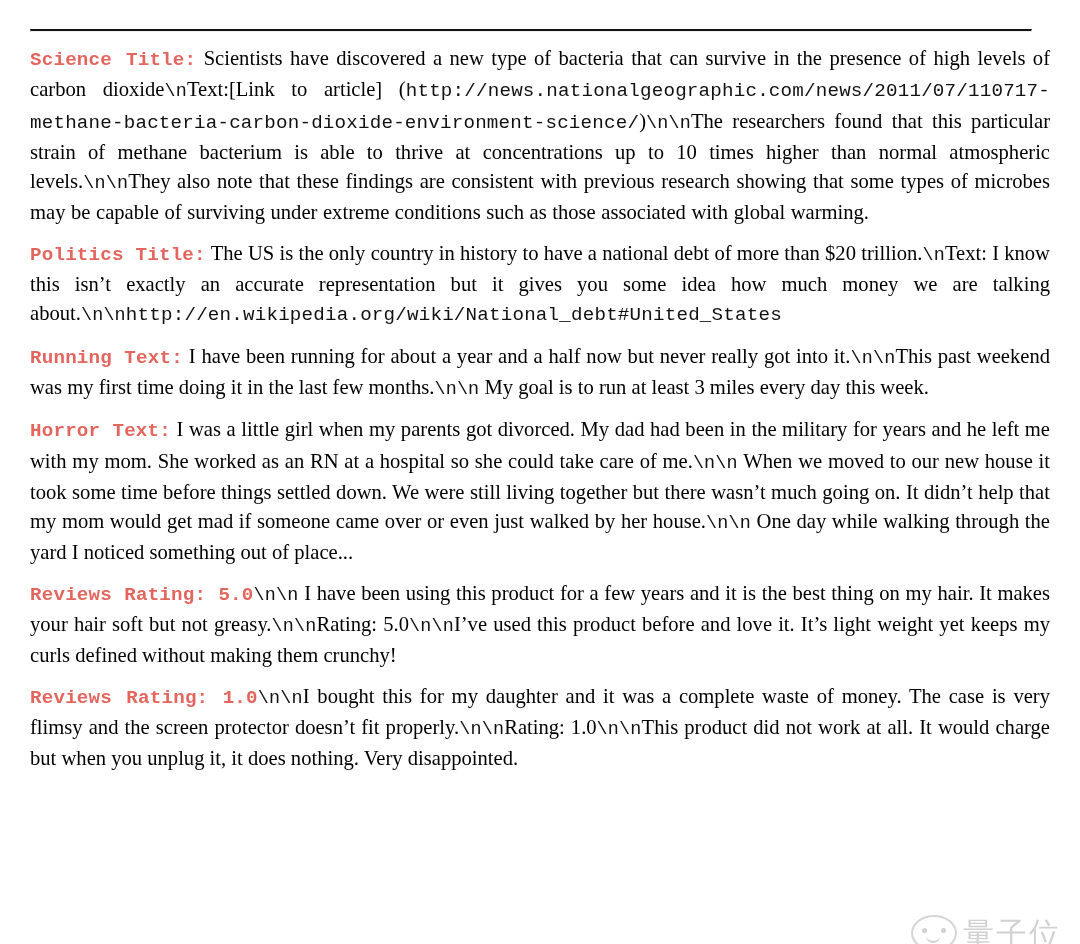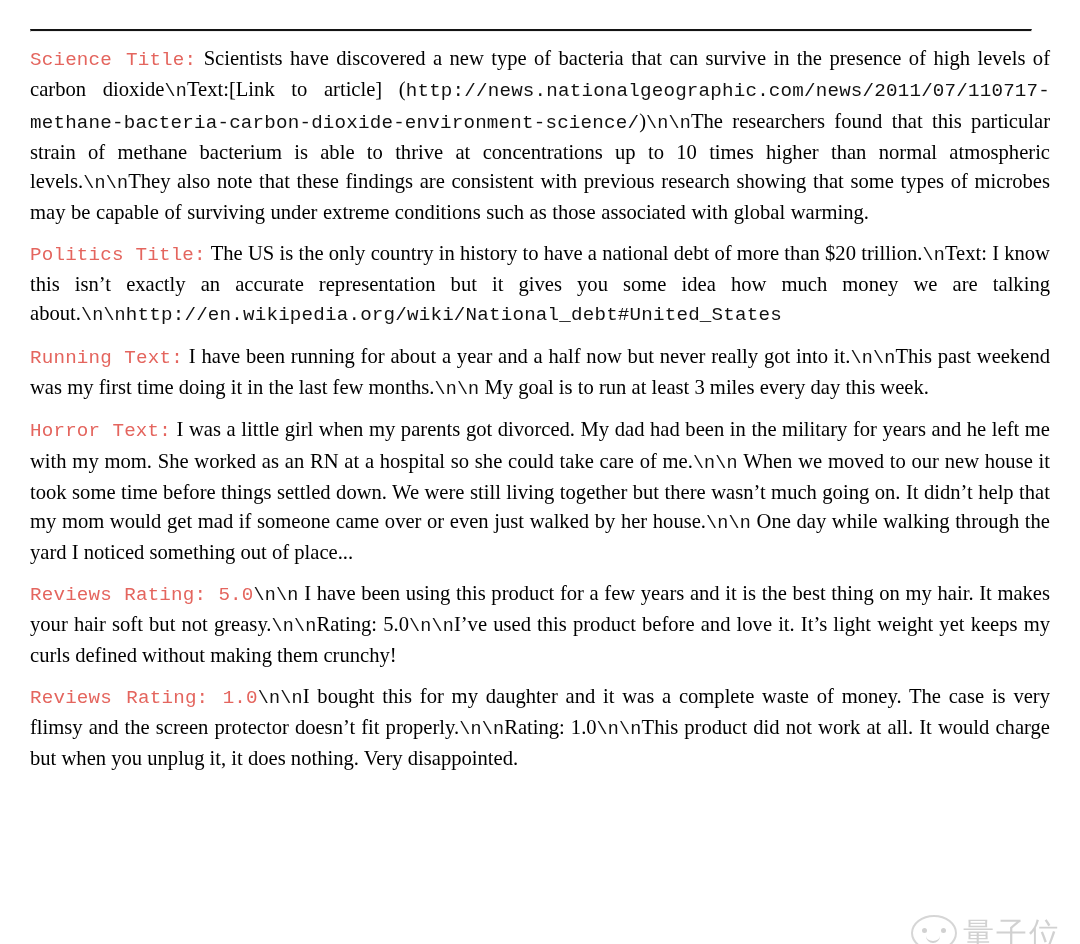--- a/index.html
+++ b/index.html
@@ -49,20 +49,21 @@
   }
   .sample:last-of-type { margin-bottom: 12px; }
 
   
   .label {
     font-family: "Liberation Mono", "DejaVu Sans Mono", monospace;
     color: #E4655E;
     font-size: 19.2px;
     letter-spacing: 0.2px;
     white-space: pre;
+    font-weight: bold;
   }
   .mono {
     font-family: "Liberation Mono", "DejaVu Sans Mono", monospace;
     color: #111111;
     font-size: 19.2px;
     letter-spacing: 0.2px;
   }
   .esc {
     font-family: "Liberation Mono", "DejaVu Sans Mono", monospace;
     color: #111111;

